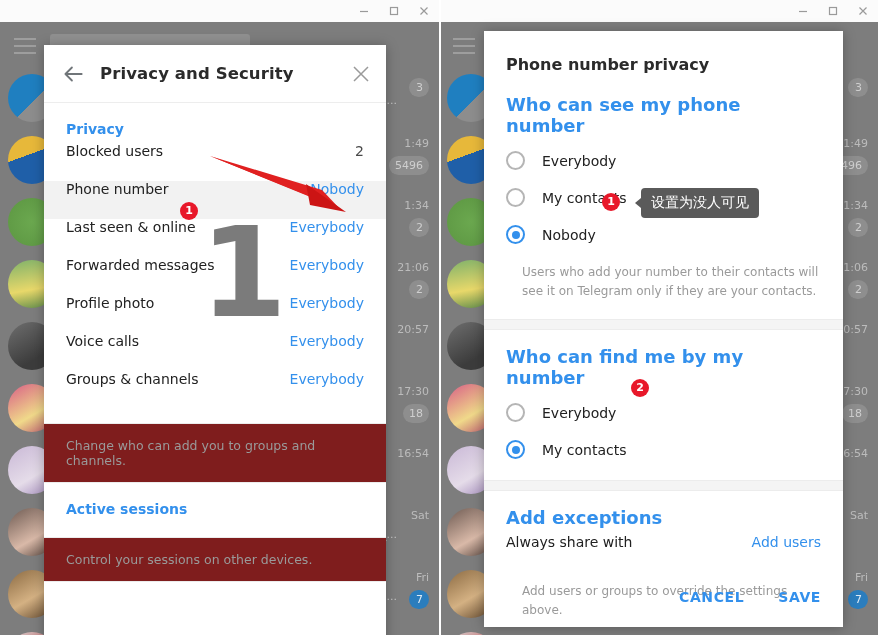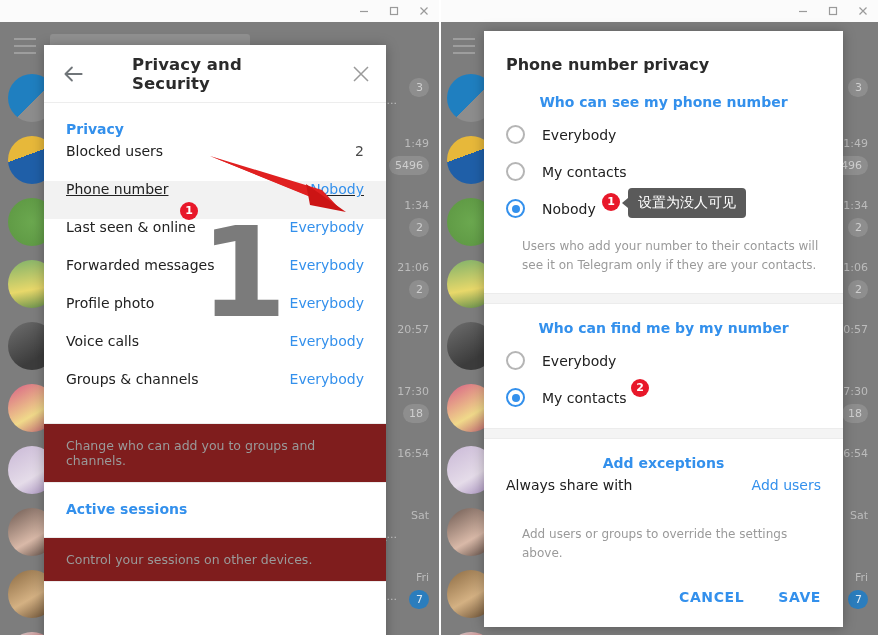--- a/index.html
+++ b/index.html
@@ -75,60 +75,59 @@
   
   .modal {
     position: absolute; background: #ffffff; z-index: 50;
     box-shadow: 0 1px 12px rgba(0,0,0,0.28);
   }
   #modal-privacy { left: 44px; top: 45px; width: 342px; height: 620px; }
   #modal-phone   { left: 45px; top: 31px; width: 359px; height: 596px; }
 
   .dlg-header {
     height: 58px; display: flex; align-items: center;
-    border-bottom: 1px solid #ededed; padding: 0 14px 0 16px; gap: 32px;
+    border-bottom: 1px solid #ededed; padding: 0 14px 0 16px;
   }
   .back-icon { width: 26px; height: 26px; color: #707579; flex: none; cursor: pointer; }
   .dlg-title {
     flex: 1; font-size: 16.5px; font-weight: 700; color: #2b2b2b;
     margin-left: 14px; letter-spacing: .1px;
   }
   .close-icon { width: 22px; height: 22px; color: #9a9a9a; flex: none; cursor: pointer; }
 
   .dlg-body { position: relative; }
 
   .section-head {
     color: #3390ec; font-size: 14px; font-weight: 600;
     padding: 18px 22px 6px 22px;
   }
   .row {
     height: 38px; display: flex; 
     padding: 0 22px; font-size: 14px; color: #212121;
   }
-  .row.hl { background: #f2f2f2; text-decoration: underline; }
+  .row.hl { background: #f2f2f2; }
   .row .label { flex: none; }
   .row .spacer { flex: 1; }
   .row .value { color: #3390ec; font-size: 14px; }
   .row .value.plain { color: #4a4a4a; }
 
   .info-band {
     background: #7f1d1d; border-top: 1px solid #ececec; border-bottom: 1px solid #ececec;
     color: #9a9a9a; font-size: 12.5px; padding: 14px 22px;
   }
   .pad-block { padding-bottom: 14px; }
 
   
   .ph-title {
     font-size: 16px; font-weight: 700; color: #2b2b2b;
     padding: 24px 22px 4px 22px;
   }
   .ph-sub {
-    color: #3390ec; font-size: 14px; font-weight: 600;
+    color: #3390ec; font-size: 18px; font-weight: 600;
     padding: 16px 22px 6px 22px;
-    text-align: center;
   }
   .radio-row {
     height: 37px; display: flex; align-items: center; padding: 0 22px; cursor: pointer;
   }
   .radio {
     width: 19px; height: 19px; border-radius: 50%;
     border: 2px solid #b5b5b5; flex: none; position: relative; background: #fff;
   }
   .radio.on { border-color: #3390ec; }
   .radio.on::after {
@@ -471,17 +470,17 @@
 
       <div class="footer-btns">
         <button>CANCEL</button>
         <button>SAVE</button>
       </div>
     </div>
 
     <div class="overlay">
 
       <div class="redmark" style="left:163px; top:193px;">1</div>
-      <div class="callout" style="left:189px; top:188px;font-family:Liberation Serif, serif;">设置为没人可见</div>
+      <div class="callout" style="left:202px; top:188px;font-family:Liberation Serif, serif;">设置为没人可见</div>
       <div class="redmark" style="left:192px; top:379px;">2</div>
     </div>
   </div>
 </div>
 
 </body></html>

